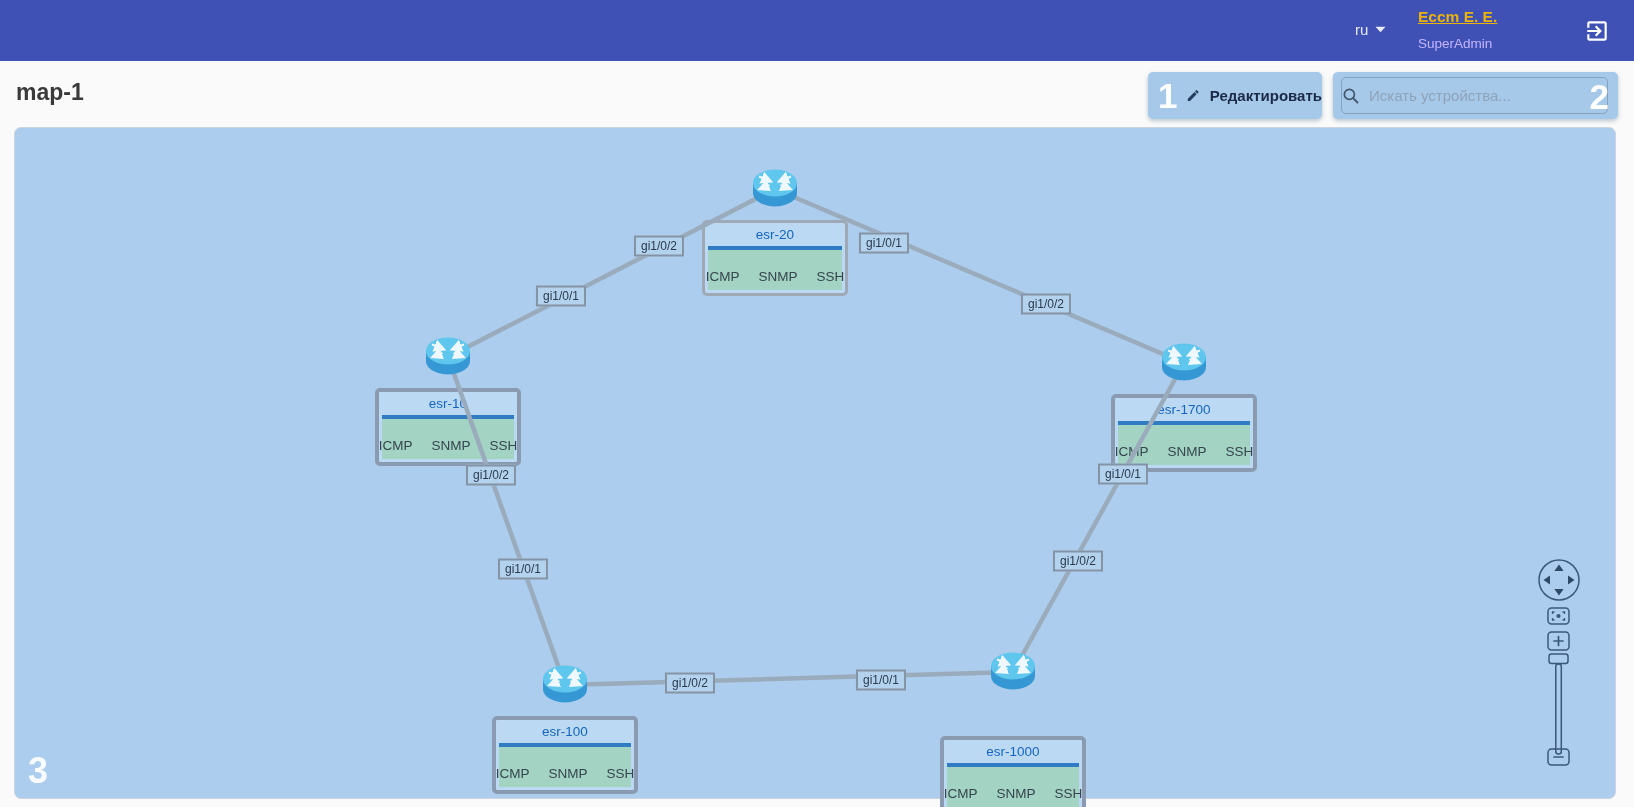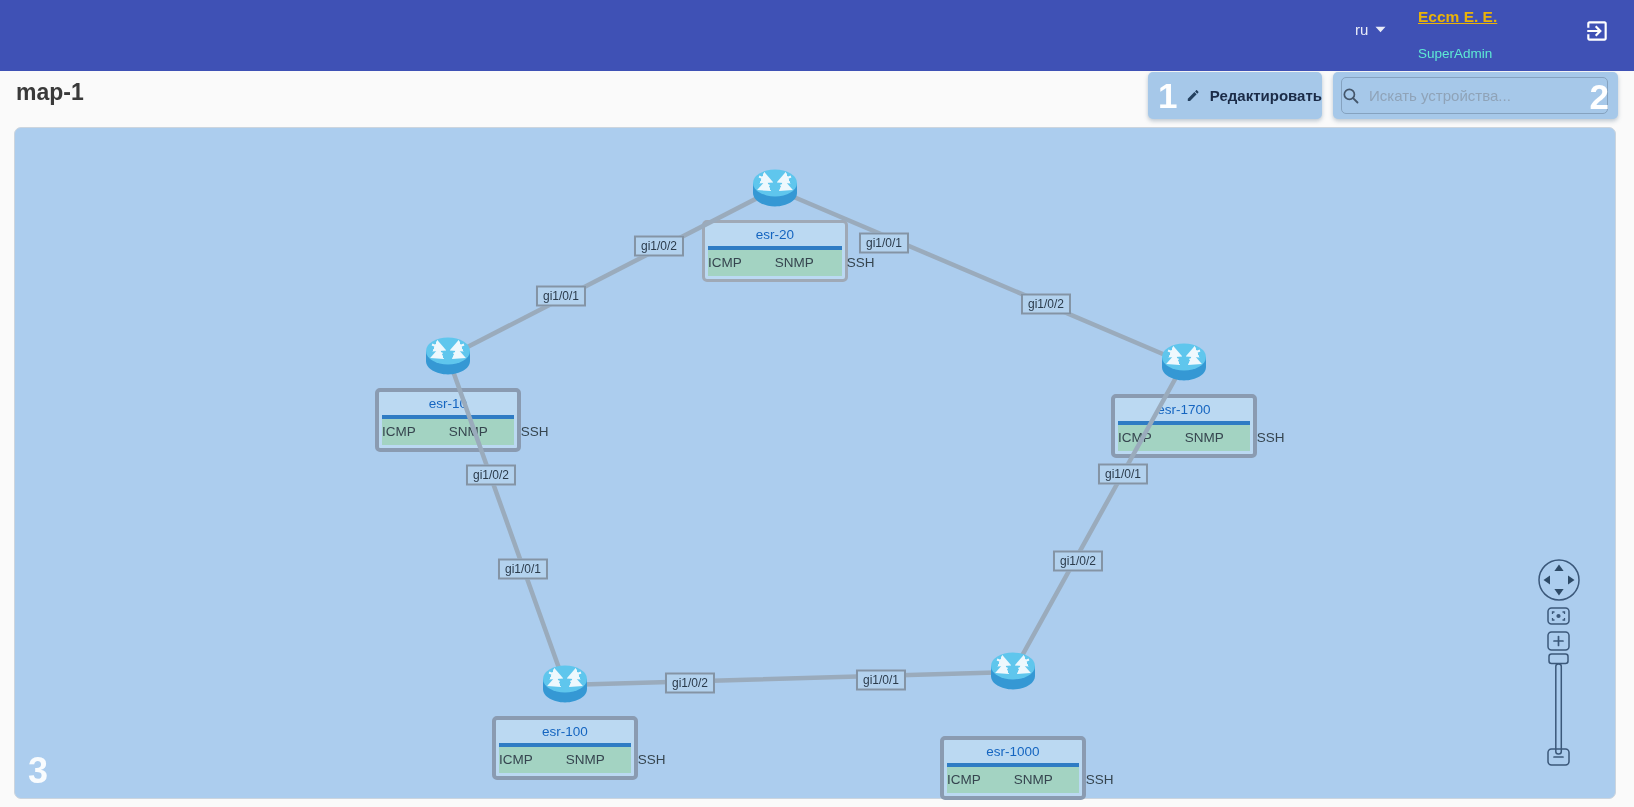--- a/index.html
+++ b/index.html
@@ -1,25 +1,25 @@
 <!DOCTYPE html>
 <html><head>
 <meta charset="utf-8">
 <style>
   html,body{margin:0;padding:0;}
   body{
     width:1634px;height:807px;overflow:hidden;background:#fafafa;
     font-family:"Liberation Sans",sans-serif;position:relative;
   }
   
-  .topbar{position:absolute;left:0;top:0;width:1634px;height:71px;background:#3f51b5;z-index:10;}
+  .topbar{position:absolute;left:0;top:0;width:1634px;height:61px;background:#3f51b5;z-index:10;}
   .lang{position:absolute;left:1355px;top:21px;display:flex;align-items:center;gap:7px;color:#e9ecf8;font-size:15px;cursor:pointer;}
   .userblock{position:absolute;left:1418px;top:8px;color:#fff;}
   .username{font-size:15.5px;font-weight:600;text-decoration:underline;color:#eab308;}
-  .userrole{font-size:13.5px;color:#5eead4;margin-top:20px;}
+  .userrole{font-size:13.5px;color:#c4b5fd;margin-top:10px;}
   .logout{position:absolute;left:1584px;top:18px;width:26px;height:26px;cursor:pointer;}
   
   .page-title{position:absolute;left:16px;top:79px;font-size:23px;font-weight:700;color:#3a3a3a;}
   .overlay{position:absolute;top:72px;height:47px;background:#a6c8e9;border-radius:5px;box-shadow:0 2px 4px rgba(70,100,130,.35);}
   .edit-btn{left:1148px;width:174px;display:flex;align-items:center;padding-left:10px;box-sizing:border-box;cursor:pointer;}
   .badge-num{font-size:35px;font-weight:700;color:#fff;line-height:1;}
   .edit-label{font-size:15px;font-weight:700;color:#1b2b47;margin-left:9px;}
   .edit-btn .pencil{margin-left:9px;}
   .search-wrap{left:1333px;width:285px;}
   .search-inner{position:absolute;left:8px;top:5px;right:10px;bottom:5px;border:1.5px solid #85a2bf;border-radius:5px;display:flex;align-items:center;padding:0 0;}
@@ -27,22 +27,22 @@
   .search-inner input::placeholder{color:#8fa3b8;}
   .search-num{position:absolute;right:9px;top:50%;transform:translateY(-50%);}
   
   .map{position:absolute;left:14px;top:127px;width:1600px;height:670px;background:#accdee;
        border:1px solid #ccd5de;border-radius:7px;box-sizing:content-box;z-index:1;}
   .device-card{position:absolute;width:146px;box-sizing:border-box;border:4px solid #8a9bb1;
        border-radius:5px;background:#bbd9f2;z-index:1;padding:2px 3px 3px;}
   .device-card--thin{border-width:3px;border-color:#9fa9b6;}
   .device-title{text-align:center;font-size:13.5px;font-weight:400;color:#1565c0;padding:2px 0 4px;}
   .device-divider{height:4px;background:#2f7cc4;}
-  .device-statuses{display:flex;gap:33px;background:#a3d3c2;
-       padding:5px 0 6px;font-size:13.5px;color:#36454f;}
+  .device-statuses{display:flex;justify-content:center;gap:19px;background:#a3d3c2;
+       padding:19px 0 6px;font-size:13.5px;color:#36454f;}
   .edges{position:absolute;left:0;top:0;z-index:2;pointer-events:none;}
   .edge{stroke:#9aabbc;stroke-width:4.5;stroke-linecap:round;}
   .router{position:absolute;z-index:3;cursor:pointer;}
   .port-label{position:absolute;transform:translate(-50%,-50%);z-index:4;background:#b3d2ee;
        border:2.5px solid #8494a5;border-radius:0;padding:1px 5px 2px;font-size:12px;
        color:#2b3b4b;white-space:nowrap;}
   .nav-controls{position:absolute;left:1508px;top:424px;z-index:5;}
   .canvas-number{position:absolute;left:13px;bottom:6px;z-index:6;font-size:36px;font-weight:700;color:rgba(255,255,255,.93);}
 </style>
 </head>

